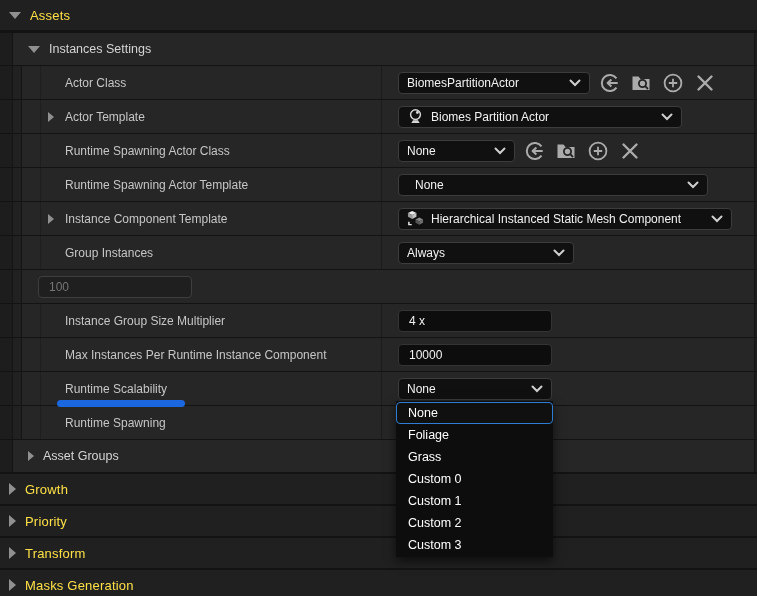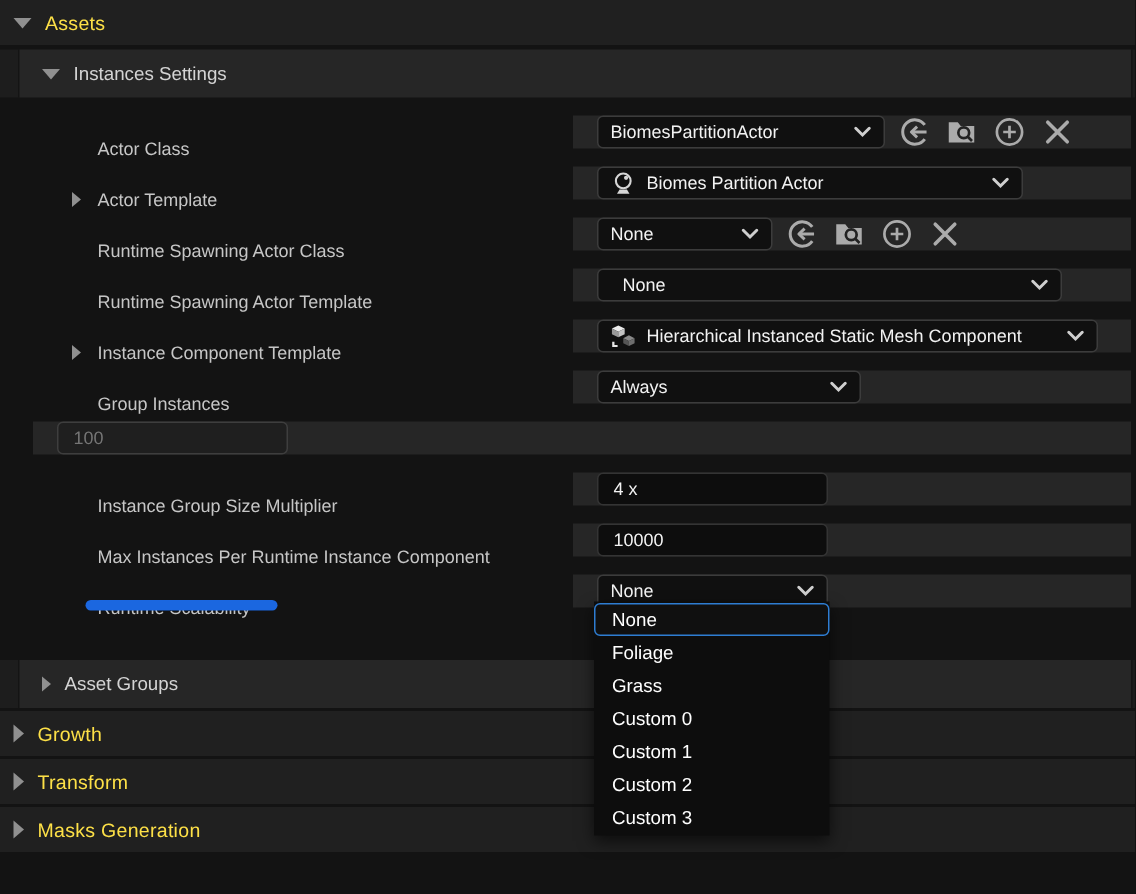--- a/index.html
+++ b/index.html
@@ -19,21 +19,21 @@
   .tri-right{width:0;height:0;border-top:6px solid transparent;
              border-bottom:6px solid transparent;border-left:7px solid #909090;}
   .tri-right.sm{border-top-width:5px;border-bottom-width:5px;border-left-width:6px;}
   
   .subrow{height:32px;display:flex;margin-bottom:1px;}
   .ind1{width:12px;background:#1d1d1d;border-right:1px solid #141414;}
   .sub-surface{flex:1;background:#262626;display:flex;align-items:center;padding-left:15px;}
   .sub-label{margin-left:9px;font-size:12.5px;color:#d4d4d4;}
   .redge{width:2px;background:#1d1d1d;border-left:1px solid #151515;}
   
-  .prow{height:33px;display:flex;margin-bottom:1px;align-items:flex-end;}
+  .prow{height:33px;display:flex;margin-bottom:1px;}
   .ind2{width:8px;background:#212121;border-right:1px solid #141414;}
   .namecell{width:359px;background:#262626;position:relative;display:flex;
             align-items:center;border-right:1px solid #1b1b1b;}
   .namecell::before{content:"";position:absolute;left:18px;top:0;bottom:0;width:1px;background:#1f1f1f;}
   .prop-label{position:absolute;left:43px;font-size:12px;color:#c6c6c6;white-space:nowrap;}
   .prop-label.disabled{color:#5e5e5e;}
   .expander{position:absolute;left:26px;}
   .valuecell{flex:1;background:#262626;display:flex;align-items:center;padding-left:16px;position:relative;}
   
   .combo{box-sizing:border-box;height:22px;display:flex;align-items:center;
@@ -315,36 +315,43 @@
             </svg>
         </span>
       </div>
     </div>
     <div class="redge"></div>
   </div>
 
   <div class="prow">
     <div class="ind1"></div>
     <div class="ind2"></div>
+    <div class="namecell">
+      <span class="prop-label">Runtime Spawning</span>
+    </div>
     <div class="valuecell"></div>
     <div class="redge"></div>
   </div>
 
   <div class="subrow">
     <div class="ind1"></div>
     <div class="sub-surface">
       <span class="tri-right sm"></span>
       <span class="sub-label">Asset Groups</span>
     </div>
     <div class="redge"></div>
   </div>
 
   <div class="cat cat-mid" style="margin-top:2px">
     <span class="tri-right"></span>
     <span class="cat-label">Growth</span>
+  </div>
+  <div class="cat cat-mid">
+    <span class="tri-right"></span>
+    <span class="cat-label">Priority</span>
   </div>
   <div class="cat cat-mid">
     <span class="tri-right"></span>
     <span class="cat-label">Transform</span>
   </div>
   <div class="cat cat-mid">
     <span class="tri-right"></span>
     <span class="cat-label">Masks Generation</span>
   </div>
 

